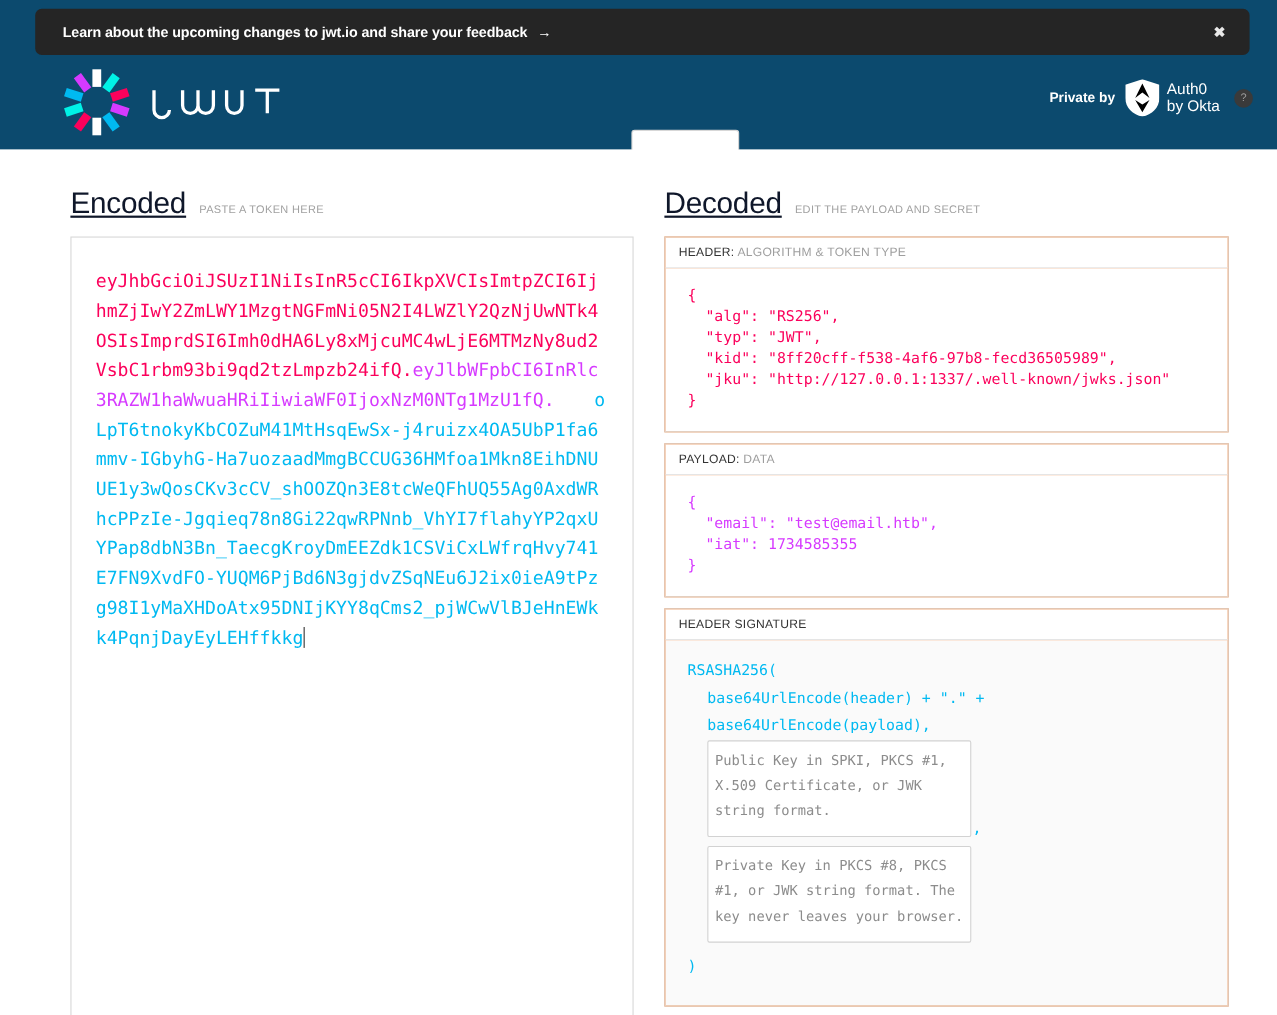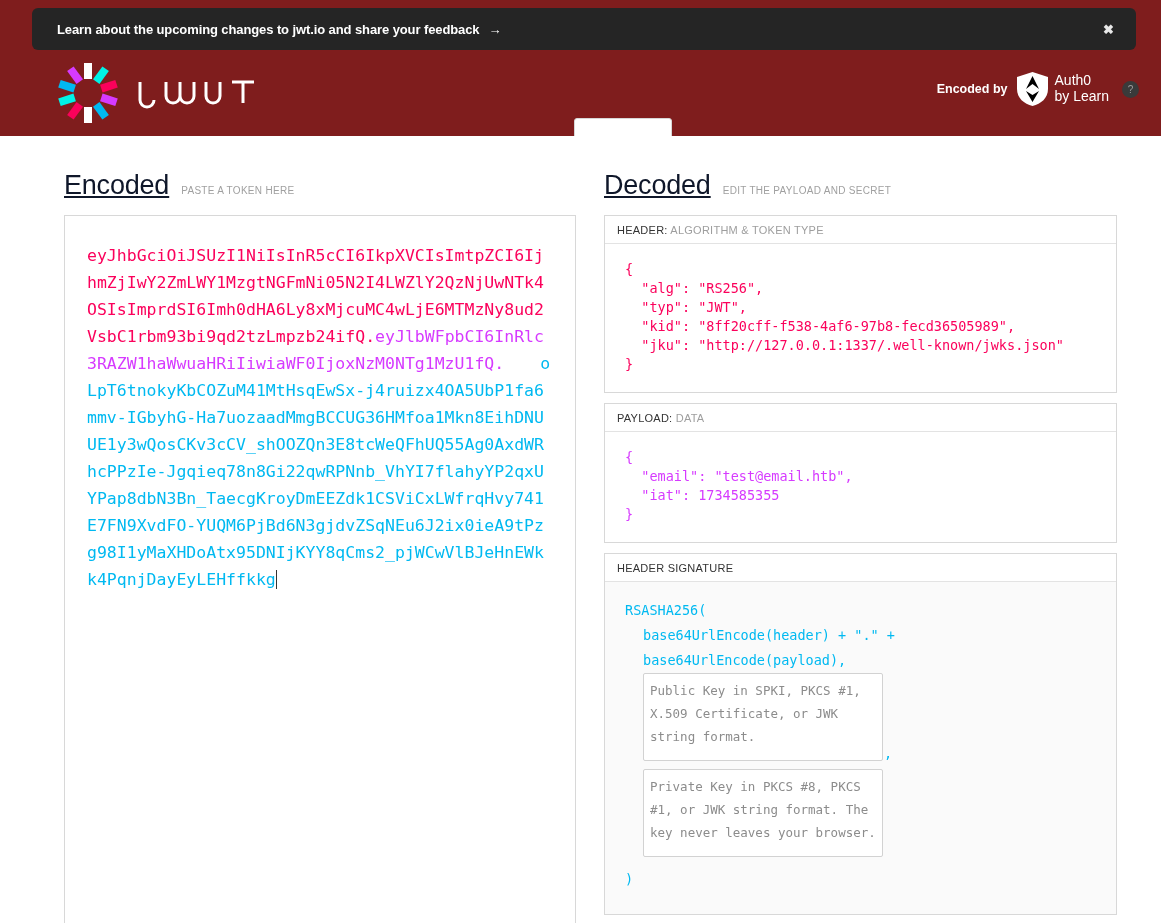--- a/index.html
+++ b/index.html
@@ -10,21 +10,21 @@
     background: #ffffff;
     font-family: "Liberation Sans", sans-serif;
     overflow: hidden;
   }
 
   
   .topbar {
     position: relative;
     width: 1161px;
     height: 136px;
-    background: #7f1d1d;
+    background: #0c4a6e;
   }
 
   .banner {
     position: absolute;
     left: 32px; top: 8px;
     width: 1104px; height: 42px;
     background: #252525;
     border-radius: 6px;
     display: flex;
     align-items: center;
@@ -306,30 +306,30 @@
         <path d="M4 6 L4 24 A7 7 0 0 0 18 24" fill="none" stroke="#ffffff" stroke-width="3"></path>
         <path d="M30 6 L30 20 A7 7 0 0 0 44 20 L44 6 M44 20 A7 7 0 0 0 58 20 L58 6" fill="none" stroke="#ffffff" stroke-width="3"></path>
         <path d="M72 6 L72 20 A7 7 0 0 0 86 20 L86 6 M86 20 A7 7 0 0 0 100 20 L100 6" fill="none" stroke="#ffffff" stroke-width="3" opacity="0"></path>
         <path d="M70 6 L70 20 A7 7 0 0 0 84 20 L84 6" fill="none" stroke="#ffffff" stroke-width="3"></path>
         <path d="M96 6 L118 6 M107 6 L107 27" fill="none" stroke="#ffffff" stroke-width="3"></path>
       </svg>
     </div>
 
 
     <div class="crafted">
-      <span class="crafted-label">Encoded by</span>
+      <span class="crafted-label">Private by</span>
       <div class="auth0-logo">
         <svg class="auth0-shield" viewBox="0 0 31 34">
           <path d="M15.5 0 L31 5 L31 17 C31 26 24 32 15.5 34 C7 32 0 26 0 17 L0 5 Z" fill="#ffffff"></path>
           <path d="M15.5 4 L9 17 L15.5 12 L22 17 Z" fill="#000000"></path>
           <path d="M15.5 30 L9 19 L15.5 23 L22 19 Z" fill="#000000"></path>
         </svg>
         <div>
           <div class="auth0-txt">Auth0</div>
-          <div class="auth0-txt">by Learn</div>
+          <div class="auth0-txt">by Okta</div>
         </div>
       </div>
       <div class="help-dot">?</div>
     </div>
 
   </div>
 </div>
 
 <div class="alg-peek"></div>
 

